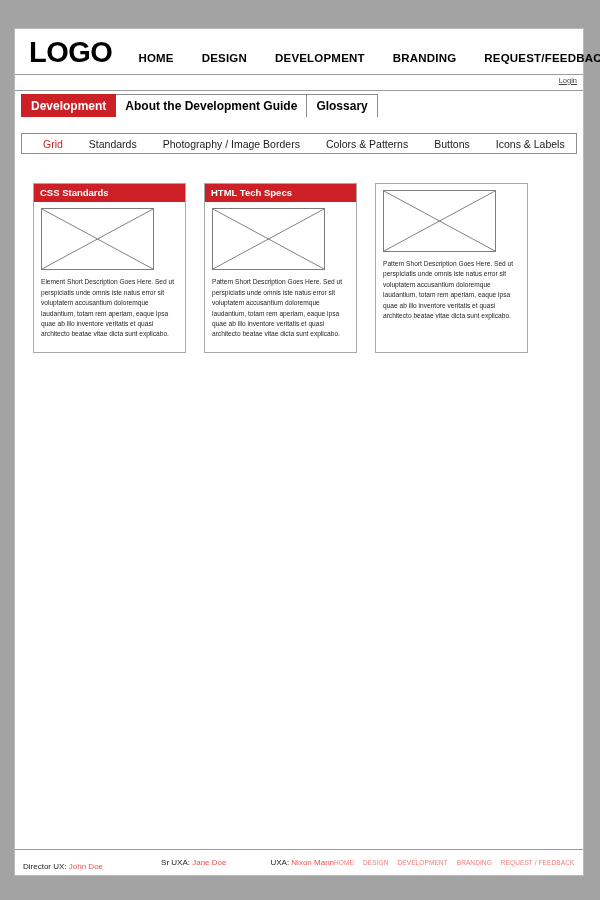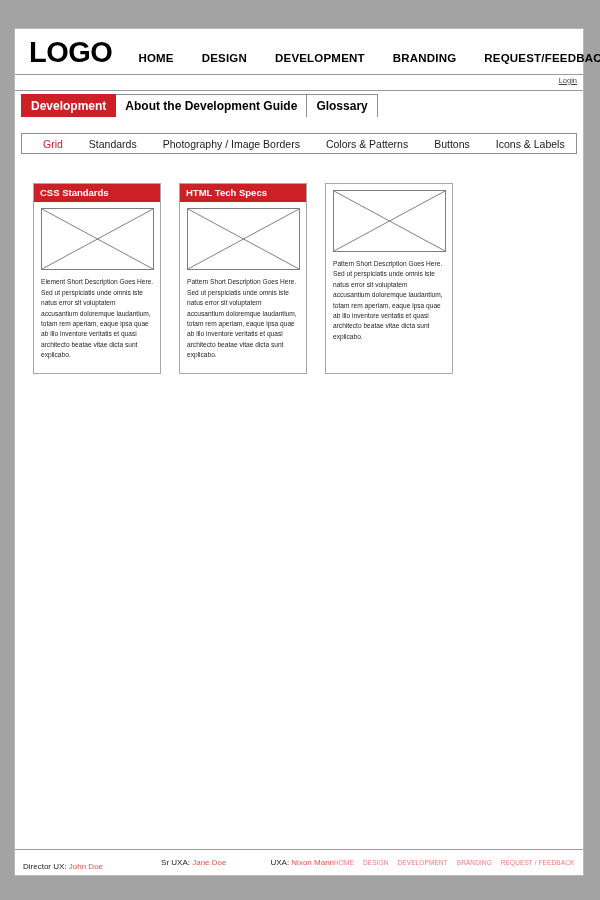--- a/index.html
+++ b/index.html
@@ -140,21 +140,21 @@
     font-size: 11.5px;
     font-weight: bold;
     color: #000;
     margin: 0 0 9px 0;
   }
   .cards {
     display: flex;
     gap: 18px;
   }
   .card {
-    width: 128px;
+    width: 153px;
     border: 1px solid #a8a8a8;
     background: #fff;
     box-sizing: border-box;
     padding: 0;
   }
   .card-head {
     background: #cc2026;
     color: #fff;
     font-size: 9.5px;
     font-weight: bold;

